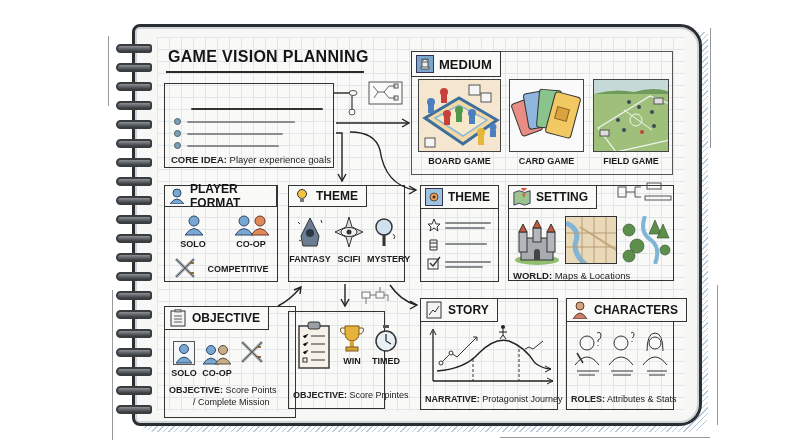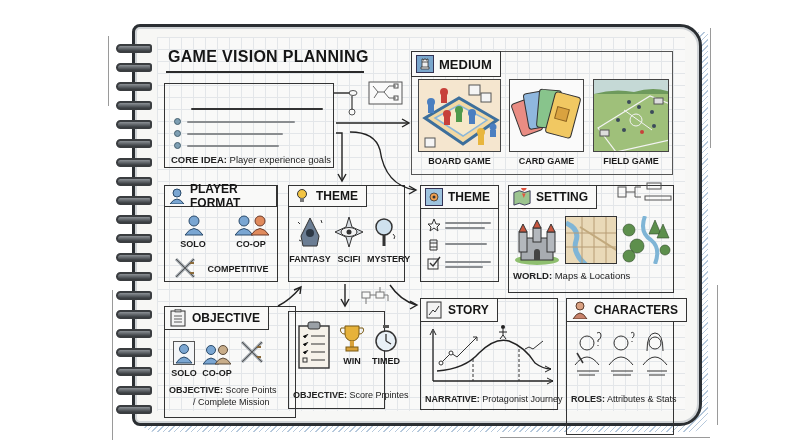--- a/index.html
+++ b/index.html
@@ -273,21 +273,21 @@
     </svg>
   <div class="line" style="left:24px;top:57px;width:42px;"></div>
   <svg class="arrow" style="left:6px;top:70px;" width="14" height="14" viewBox="0 0 14 14">
       <rect x="1" y="3" width="10" height="10" fill="none" stroke="#333"></rect>
       <path d="M3 7 L6 10 L13 1" fill="none" stroke="#333" stroke-width="1.4"></path>
     </svg>
   <div class="line" style="left:24px;top:75px;width:46px;"></div>
   <div class="line" style="left:24px;top:80px;width:38px;"></div>
 </div>
 
-<div class="card" style="left:508px;top:185px;width:166px;height:108px;">
+<div class="card" style="left:508px;top:185px;width:166px;height:96px;">
   <div class="card-head" style="height:24px;">
     <span class="hicon">
       <svg width="20" height="18" viewBox="0 0 20 18">
           <path d="M1 4 L7 2 L13 4 L19 2 V16 L13 18 L7 16 L1 18 Z" fill="#9cc48f" stroke="#335"></path>
           <path d="M12 2 a3 3 0 1 1 0.1 0 Z" fill="#e0553f"></path>
           <path d="M12 10 L10 5 L14 5 Z" fill="#e0553f"></path>
         </svg>
     </span>
     <span style="font-size:12px;">SETTING</span>
   </div>
@@ -417,21 +417,21 @@
       <circle cx="26" cy="28" r="2" fill="#fff" stroke="#333"></circle>
     <path d="M100 24 L104 22 L108 24 L118 16" stroke="#333" fill="none"></path>
     <circle cx="78" cy="2" r="2" fill="#222"></circle>
       <path d="M78 4 V10 M74 7 H82 M78 10 L75 14 M78 10 L81 14" stroke="#222"></path>
   </svg>
   <div class="caption" style="left:4px;top:95px;font-size:9px;">
     <b>NARRATIVE:</b> <span>Protagonist Journey</span>
   </div>
 </div>
 
-<div class="card" style="left:566px;top:298px;width:108px;height:137px;">
+<div class="card" style="left:566px;top:298px;width:108px;height:112px;">
   <div class="card-head" style="height:24px;">
     <span class="hicon">
       <svg width="16" height="18" viewBox="0 0 16 18">
           <circle cx="8" cy="5" r="4" fill="#d9a080" stroke="#5a3a2a"></circle>
           <path d="M1 18 Q8 6 15 18 Z" fill="#c9826a" stroke="#5a3a2a"></path>
         </svg>
     </span>
     <span style="font-size:12px;">CHARACTERS</span>
   </div>
   <svg class="arrow" style="left:4px;top:30px;" width="100" height="56" viewBox="0 0 100 56">

